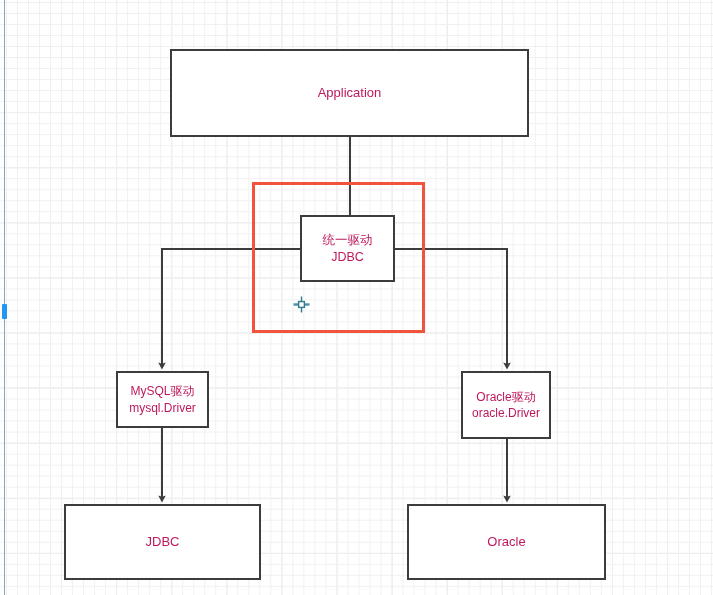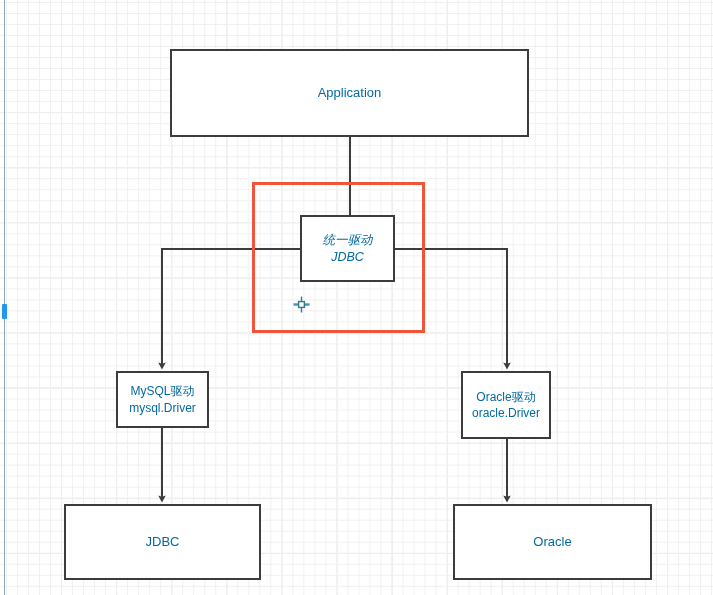--- a/index.html
+++ b/index.html
@@ -52,32 +52,32 @@
   
   .node {
     position: absolute;
     box-sizing: border-box;
     background: #ffffff;
     border: 2px solid #3c3c3c;
     display: flex;
     align-items: center;
     justify-content: center;
     text-align: center;
-    color: #0369a1;
+    color: #be185d;
     line-height: 1.35;
     white-space: pre-line;
   }
   .node .node-label { pointer-events: none; }
 
   .node-app       { left:170px; top:49px;  width:359px; height:88px;  font-size:13px; }
-  .node-jdbc      { left:300px; top:215px; width:95px;  height:67px;  font-size:12.5px;font-style:italic; }
+  .node-jdbc      { left:300px; top:215px; width:95px;  height:67px;  font-size:12.5px; }
   .node-mysqldrv  { left:116px; top:371px; width:93px;  height:57px;  font-size:12px; }
   .node-oracledrv { left:461px; top:371px; width:90px;  height:68px;  font-size:12px; }
   .node-mysqldb   { left:64px;  top:504px; width:197px; height:76px;  font-size:13px; }
-  .node-oracledb  { left:407px; top:504px; width:199px; height:76px;  font-size:13px;margin-left:46px; }
+  .node-oracledb  { left:407px; top:504px; width:199px; height:76px;  font-size:13px; }
 
   
   .highlight-rect {
     position: absolute;
     left: 252px;
     top: 182px;
     width: 173px;
     height: 151px;
     box-sizing: border-box;
     border: 3px solid #f2533c;

